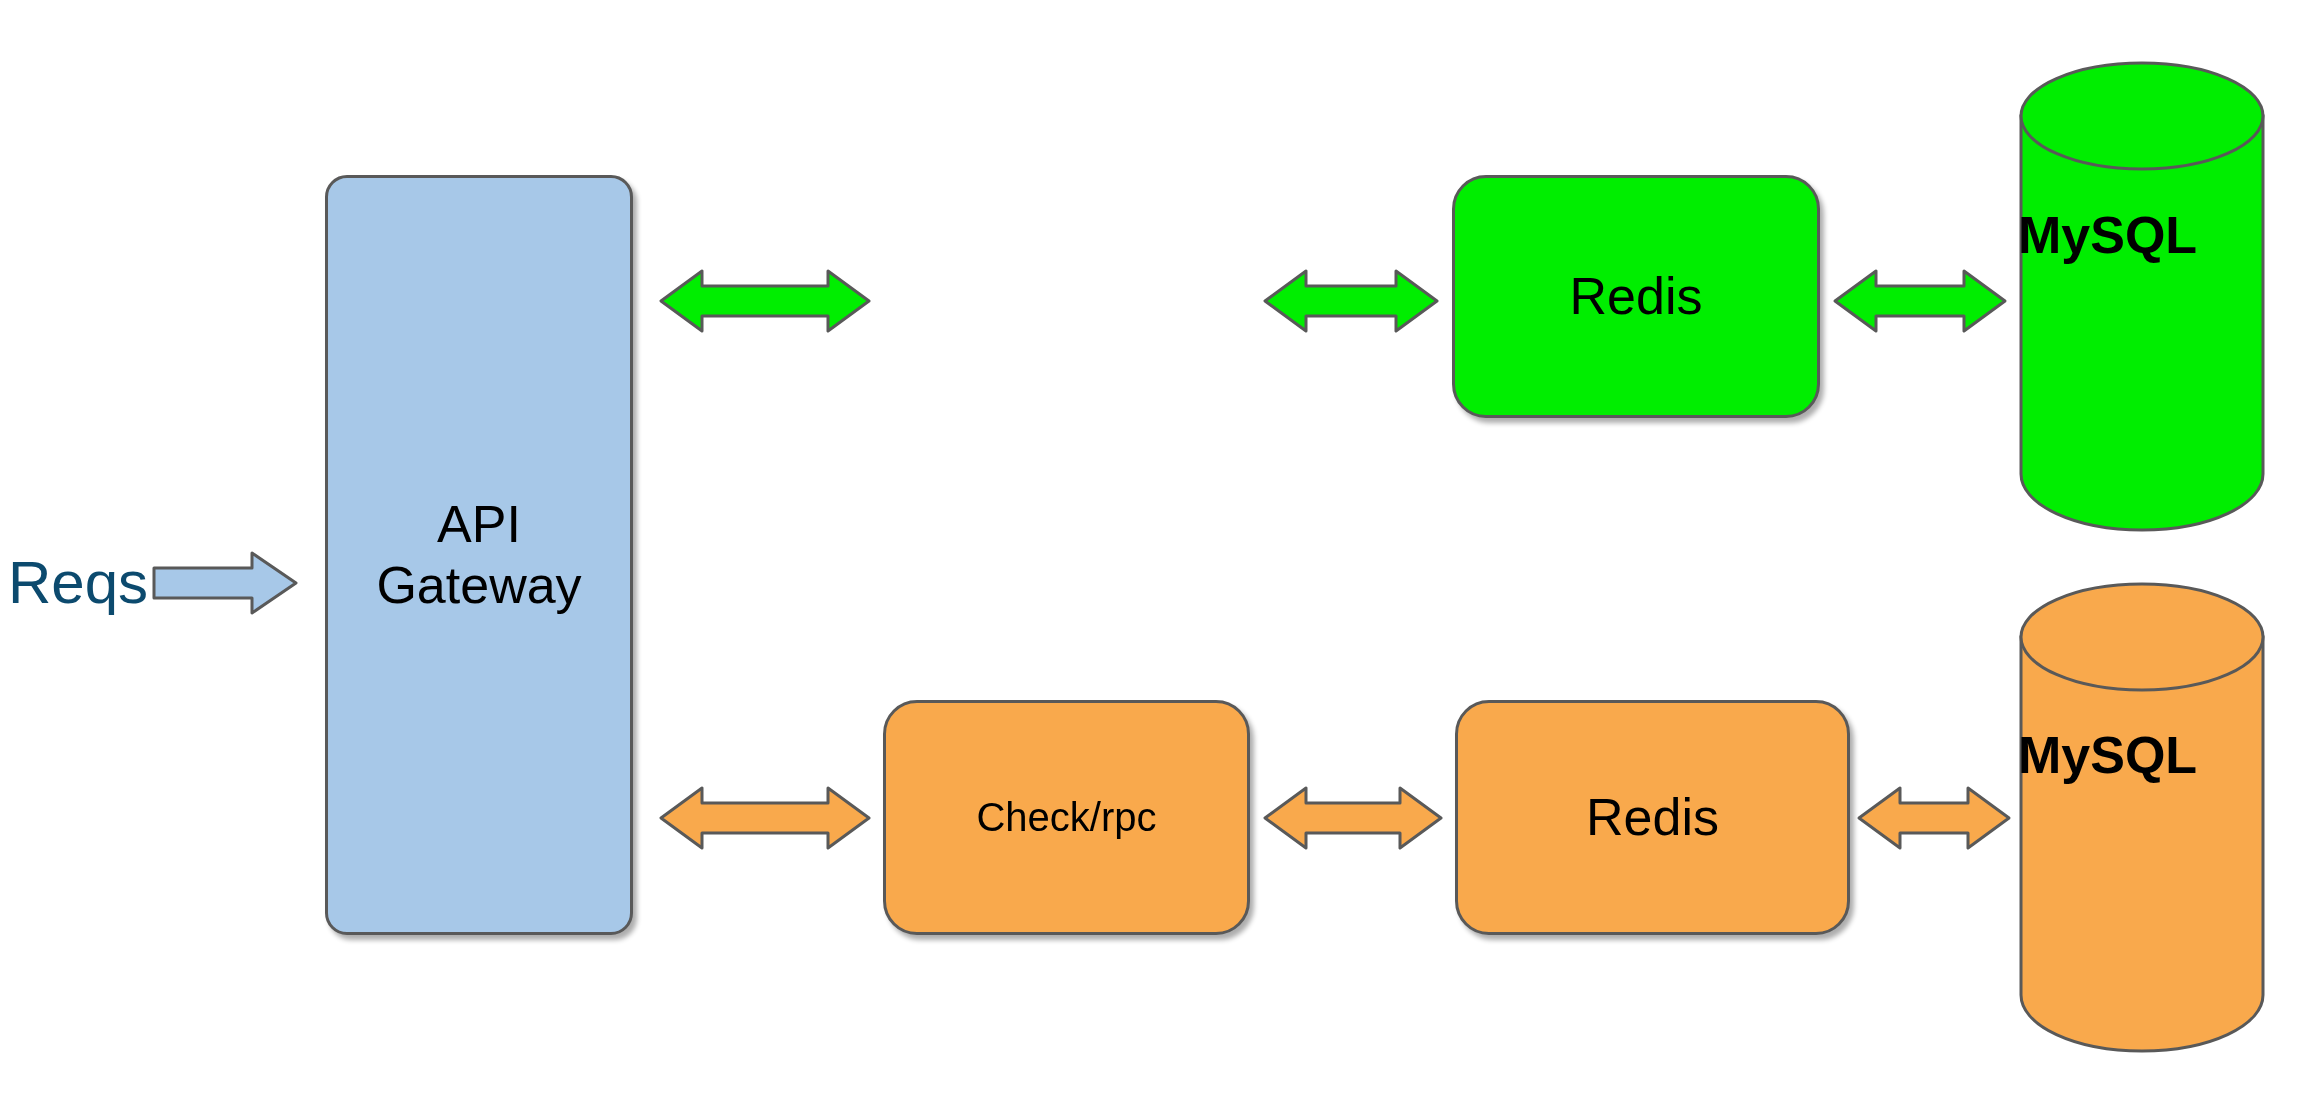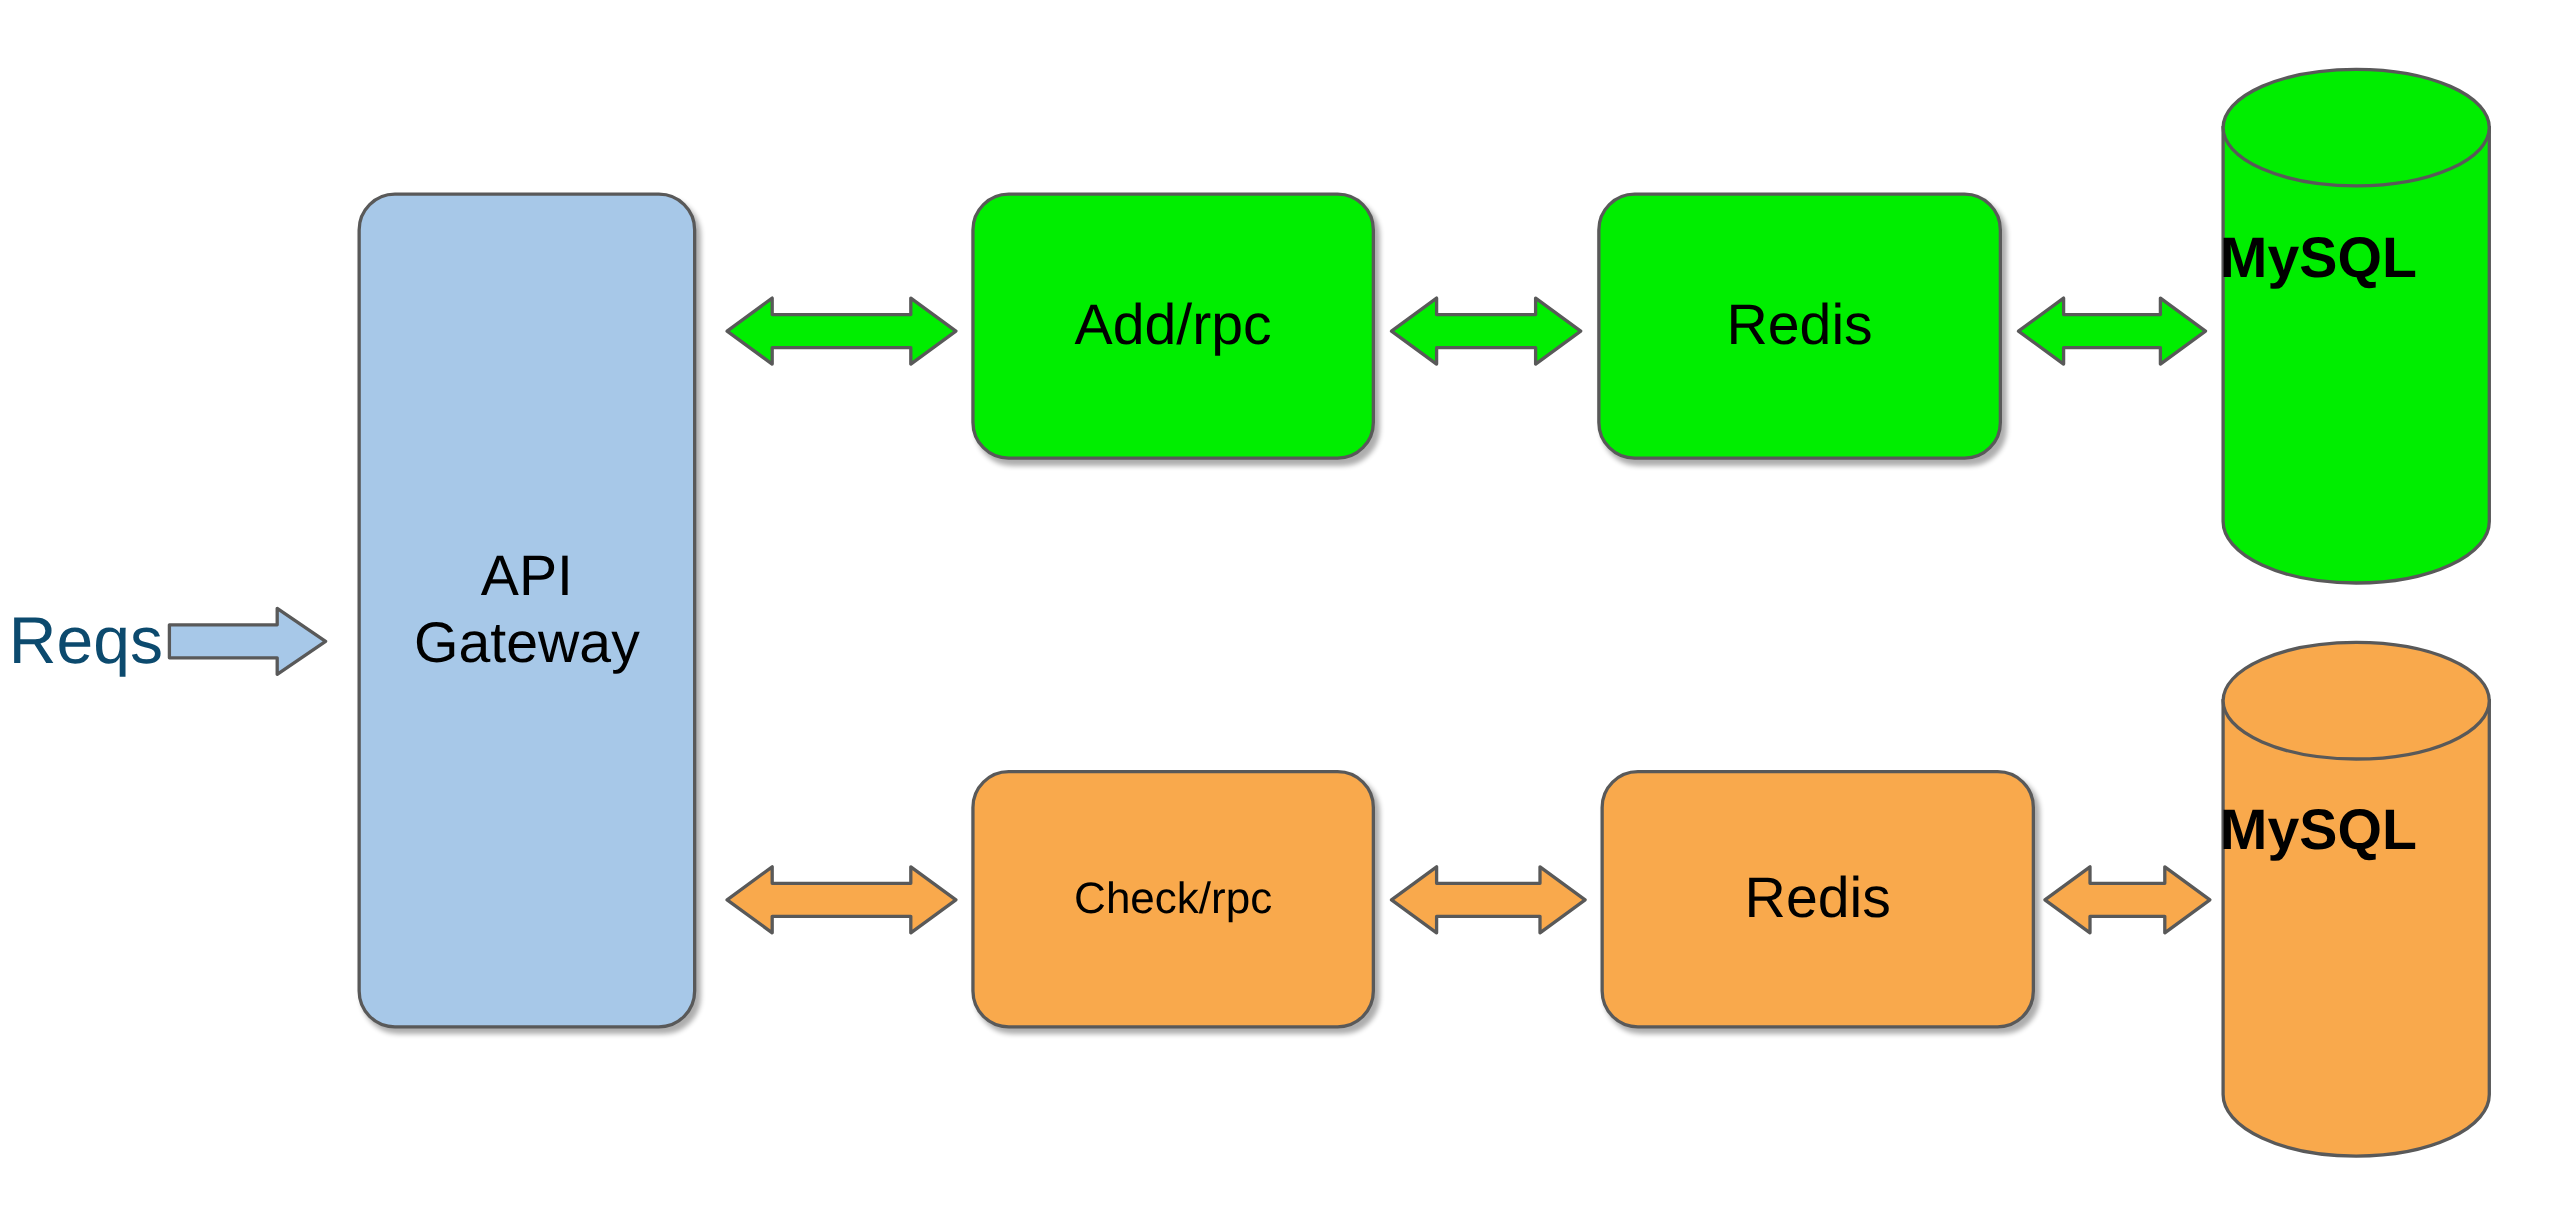--- a/index.html
+++ b/index.html
@@ -58,32 +58,29 @@
 <body>
 
 <div id="canvas">
 
   <div class="plain-label" style="left:8px; top:548px; font-size:60px;">Reqs</div>
 
   <svg class="shape" style="left:152px; top:550px;" width="146" height="66" viewBox="0 0 146 66">
     <path d="M 2 18 L 100 18 L 100 3 L 144 33 L 100 63 L 100 48 L 2 48 Z" fill="#A7C8E8" stroke-width="3" stroke-linejoin="round"></path>
   </svg>
 
-  <div class="node rounded-box" style="left:325px; top:175px; width:308px; height:760px; background:#A7C8E8; font-size:52px;">
+  <div class="node rounded-box" style="left:325px; top:175px; width:308px; height:760px; background:#A7C8E8; font-size:52px;border-radius:22px;">
     <span>API
 Gateway</span>
   </div>
 
   <svg class="shape" style="left:658px; top:266px;" width="214" height="70" viewBox="0 0 214 70">
     <path d="M 3 35 L 44 5 L 44 20 L 170 20 L 170 5 L 211 35 L 170 65 L 170 50 L 44 50 L 44 65 Z" fill="#00EE00" stroke-width="3" stroke-linejoin="round"></path>
   </svg>
 
-  <div class="node rounded-box" style="left:883px; top:175px; width:367px; height:243px; background:#00EE00; font-size:52px;">
-    <span>Add/rpc</span>
-  </div>
 
   <svg class="shape" style="left:1262px; top:266px;" width="178" height="70" viewBox="0 0 178 70">
     <path d="M 3 35 L 44 5 L 44 20 L 134 20 L 134 5 L 175 35 L 134 65 L 134 50 L 44 50 L 44 65 Z" fill="#00EE00" stroke-width="3" stroke-linejoin="round"></path>
   </svg>
 
   <div class="node rounded-box" style="left:1452px; top:175px; width:368px; height:243px; background:#00EE00; font-size:52px;">
     <span>Redis</span>
   </div>
 
   <svg class="shape" style="left:1832px; top:266px;" width="176" height="70" viewBox="0 0 176 70">

